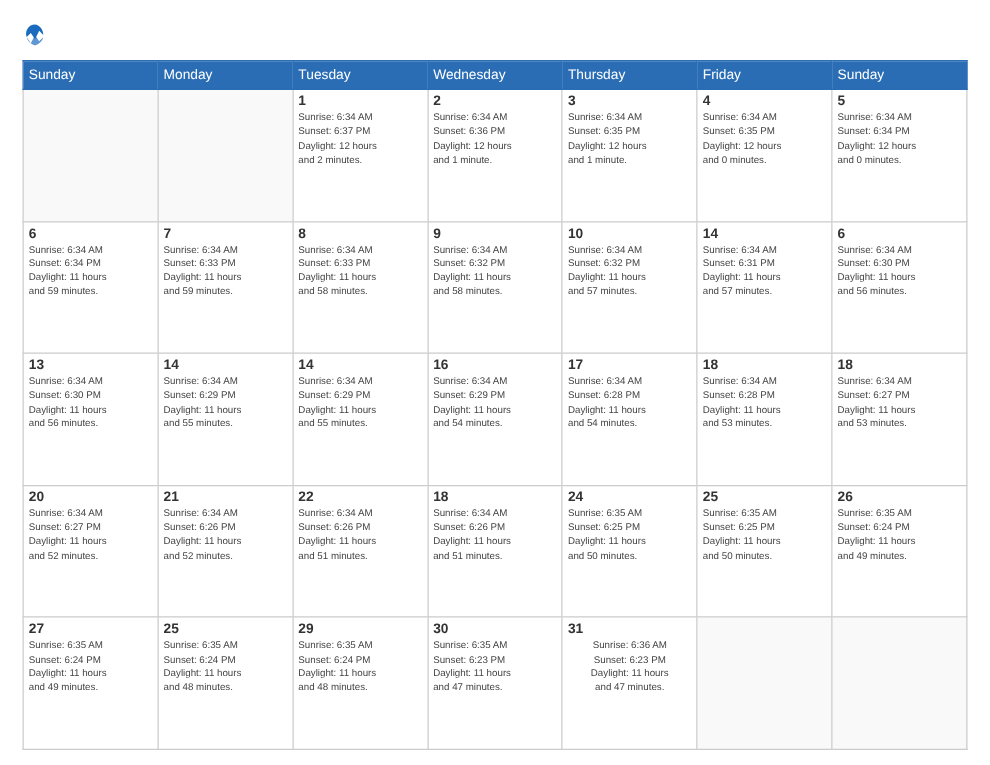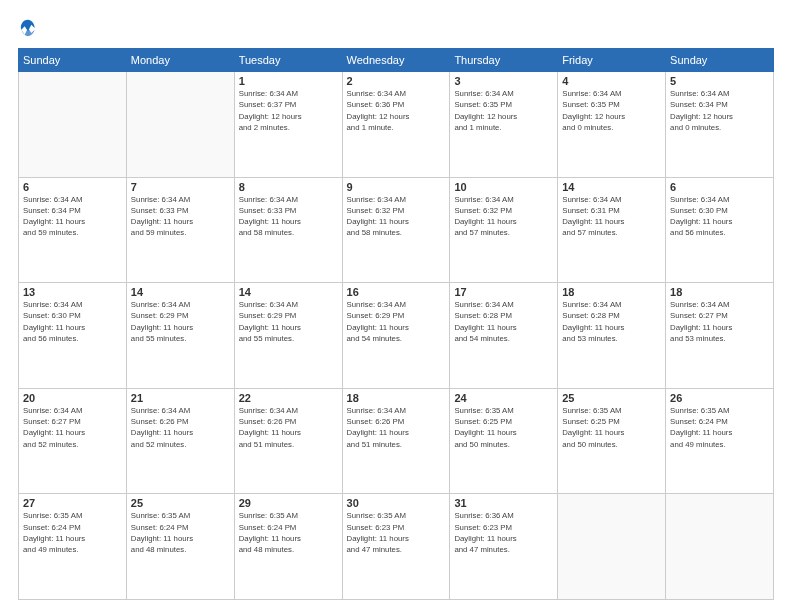--- a/index.html
+++ b/index.html
@@ -349,21 +349,21 @@
           </td>
           <td>
             <span class="day-num">30</span>
             <div class="day-info" style="white-space: pre-line;">Sunrise: 6:35 AM
 Sunset: 6:23 PM
 Daylight: 11 hours
 and 47 minutes.</div>
           </td>
           <td>
             <span class="day-num">31</span>
-            <div class="day-info" style="white-space: pre-line;">Sunrise: 6:36 AM
+            <div class="day-info" style="white-space: pre-line; text-align: center;">Sunrise: 6:36 AM
 Sunset: 6:23 PM
 Daylight: 11 hours
 and 47 minutes.</div>
           </td>
           <td class="empty-cell"></td>
           <td class="empty-cell"></td>
         </tr>
       </tbody>
   </table>
 </div>

